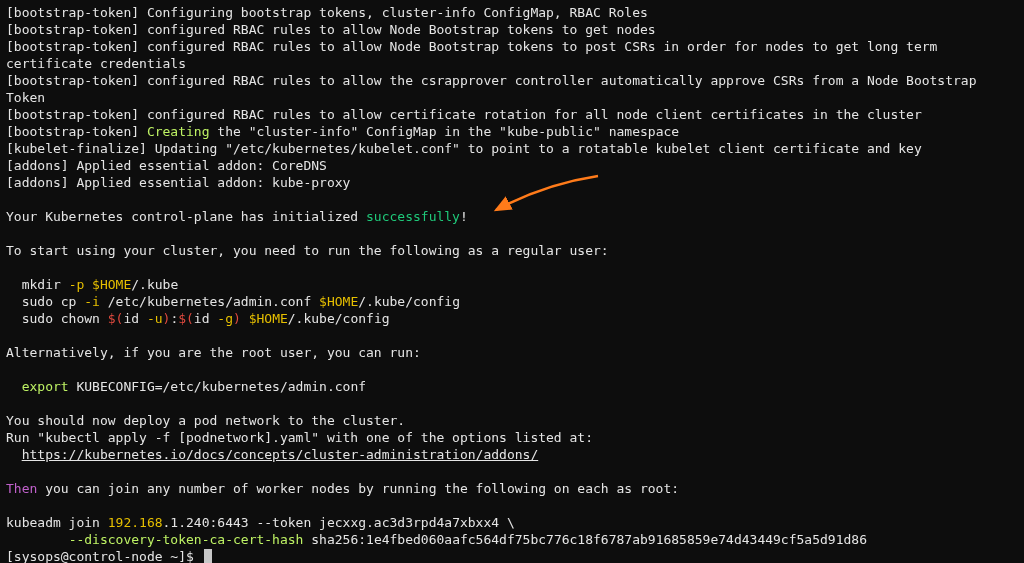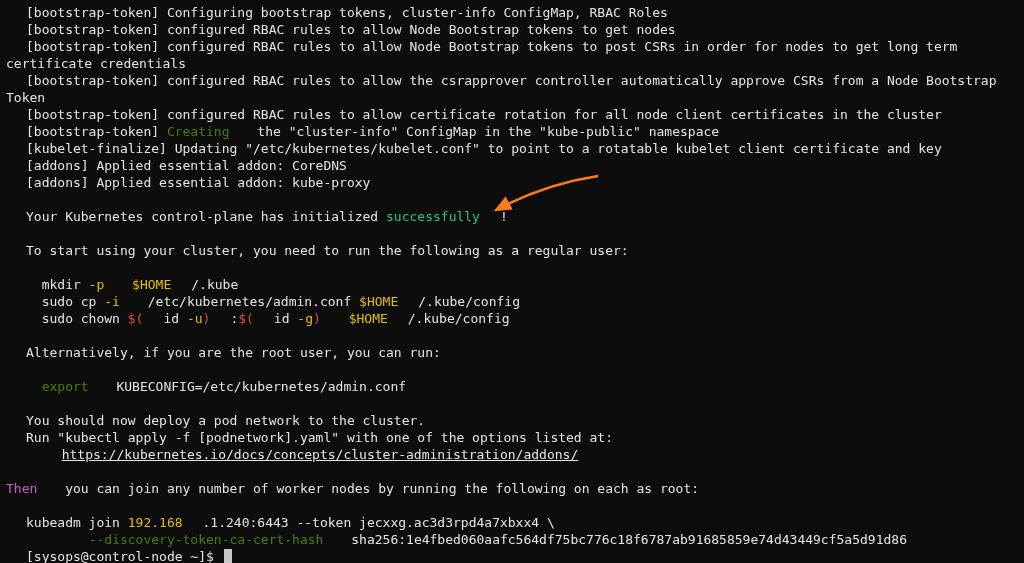--- a/index.html
+++ b/index.html
@@ -15,22 +15,22 @@
     font-size: 13px;
     line-height: 17px;
     color: #e5e5e5;
     padding: 4px 6px 0 6px;
     white-space: pre-wrap;
     position: relative;
   }
   .terminal .line, .terminal .blank {
     display: block;
   }
-  .white  { color: #e5e5e5; margin-left: 20px; }
-  .cyan   { color: #4d7c0f; }
+  .white  { color: #e5e5e5; }
+  .cyan   { color: #bef264; }
   .green  { color: #1fc97a; }
   .yellow { color: #e6bf00; }
   .red    { color: #e04a3f; }
   .magenta{ color: #c061cb; margin-top: 36px; }
   .under  { text-decoration: underline; text-align: right; }
   .cursor {
     display: inline-block;
     width: 8px;
     height: 14px;
     background: #c7c7c7;

